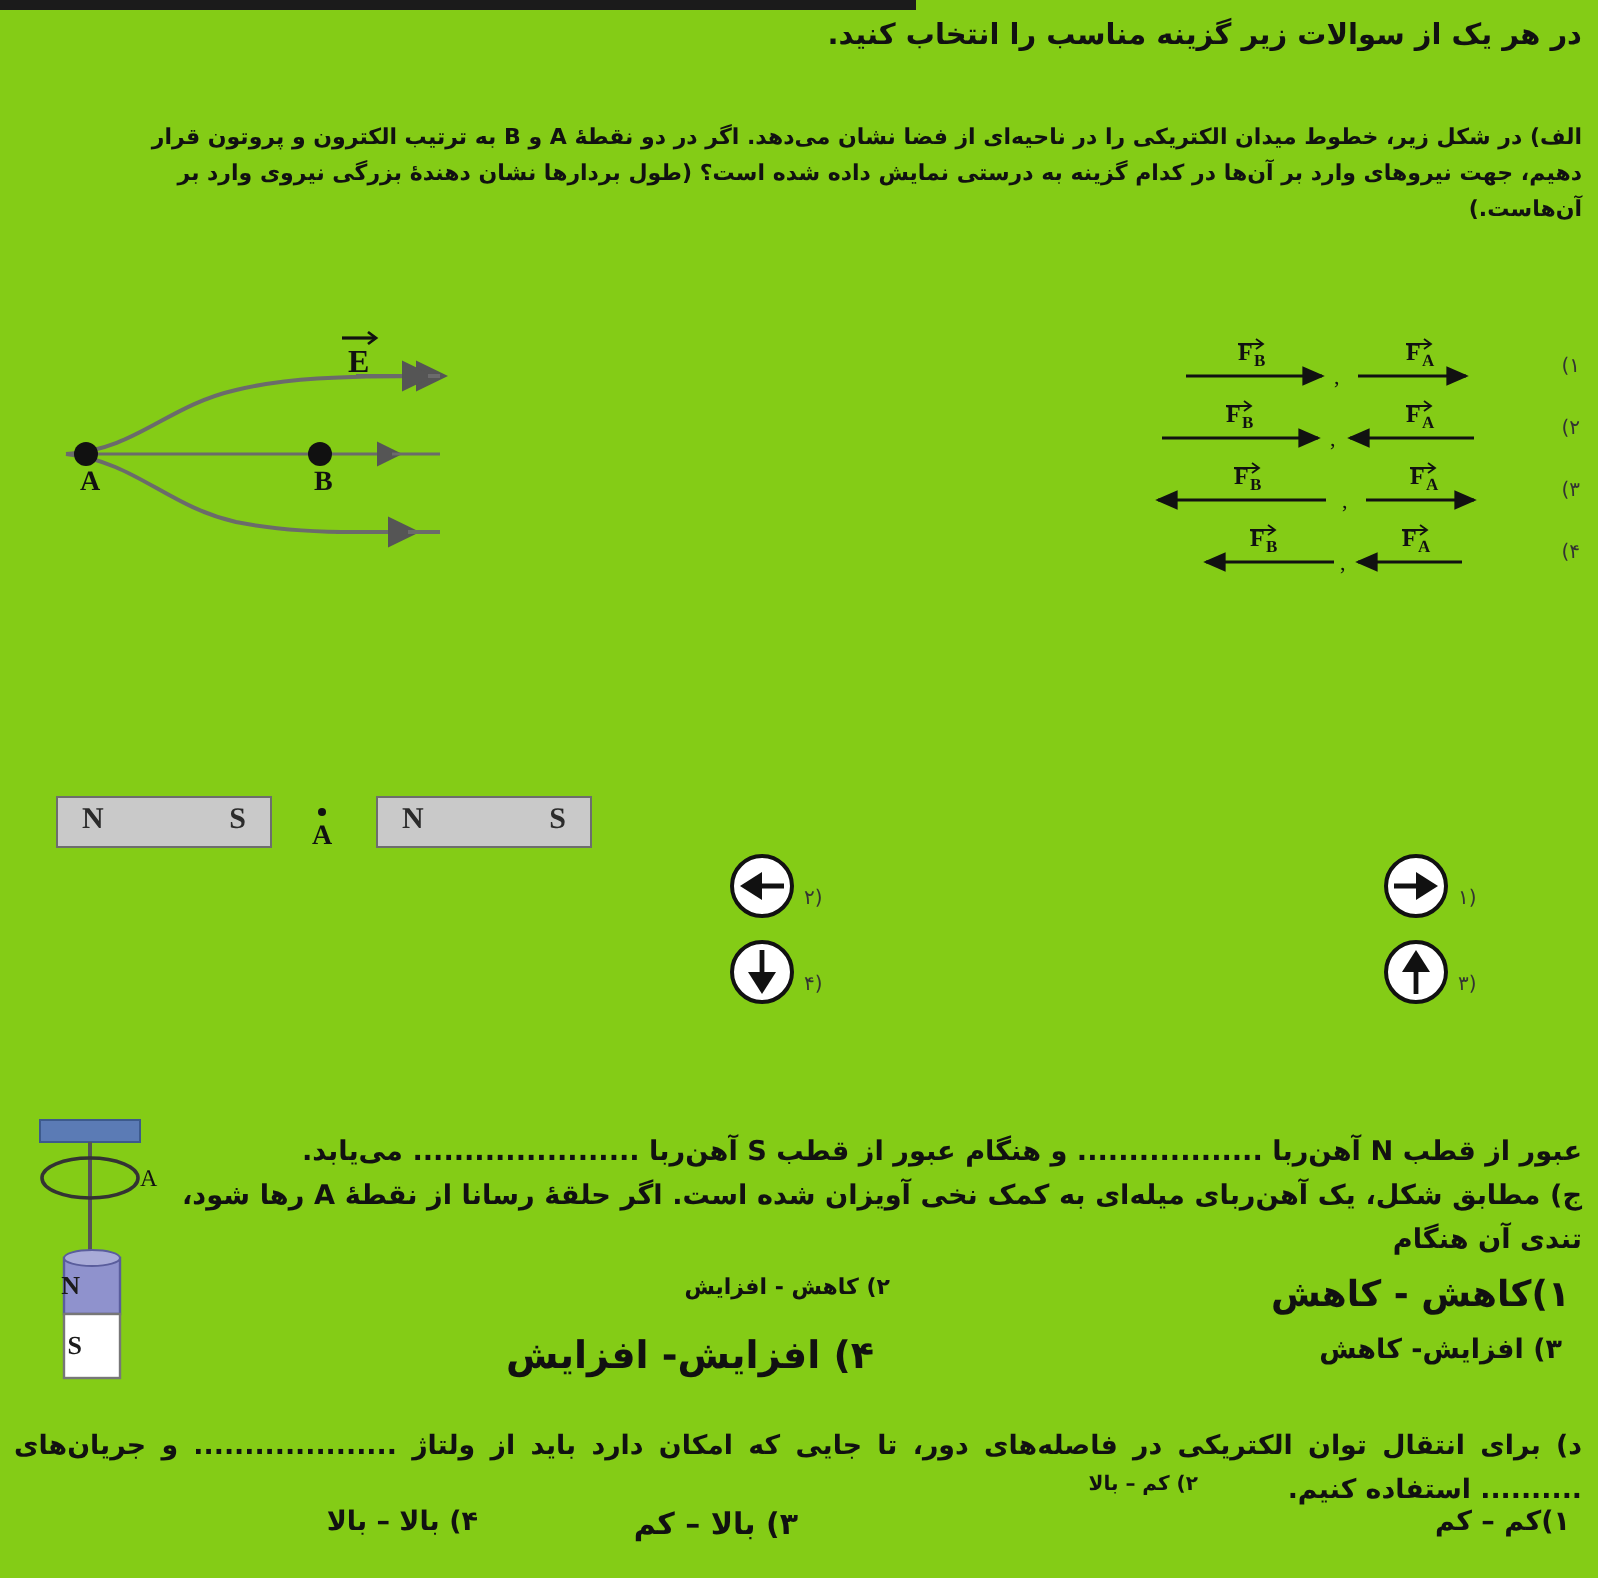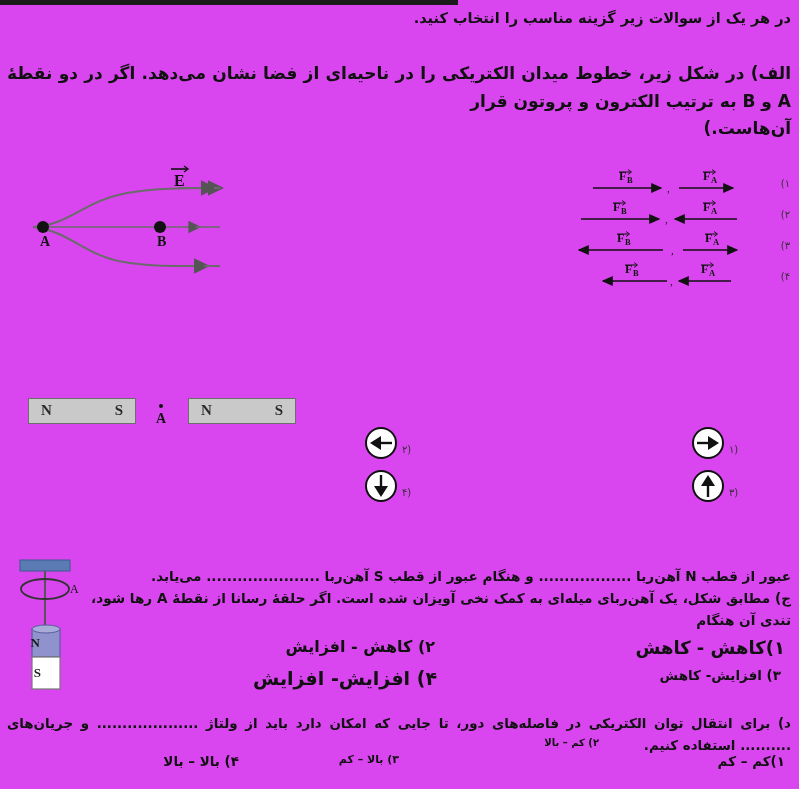--- a/index.html
+++ b/index.html
@@ -12,21 +12,21 @@
     height: 789px;
     position: relative;
     font-family: "DejaVu Sans", "Liberation Sans", sans-serif;
     color: #111111;
     overflow: hidden;
   }
   .page {
     position: relative;
     width: 799px;
     height: 789px;
-    background: #d946ef;
+    background: #84cc16;
   }
   
   .top-rule {
     position: absolute;
     top: 0;
     left: 0;
     width: 458px;
     height: 5px;
     background: #1b1b1b;
   }
@@ -156,22 +156,23 @@
 </style>
 </head>
 <body>
 
 <div class="page">
 
   <div class="top-rule"></div>
 
   <div class="rtl-line" style="top:8px; right:8px; font-size:14.5px;">در هر یک از سوالات زیر گزینه مناسب را انتخاب کنید.</div>
 
-  <div class="q-block" style="top:60px; right:8px; width:784px; font-size:17px;">
+  <div class="q-block" style="top:60px; right:8px; width:784px; font-size:11px;">
     <div>الف) در شکل زیر، خطوط میدان الکتریکی را در ناحیه‌ای از فضا نشان می‌دهد. اگر در دو نقطهٔ A و B به ترتیب الکترون و پروتون قرار</div>
+    <div>دهیم، جهت نیروهای وارد بر آن‌ها در کدام گزینه به درستی نمایش داده شده است؟ (طول بردارها نشان دهندهٔ بزرگی نیروی وارد بر</div>
     <div>آن‌هاست.)</div>
   </div>
 
   <div class="fig-field">
     <svg width="300" height="120" viewBox="0 0 300 120">
       <defs>
         <marker id="fl-arrow" markerWidth="9" markerHeight="9" refX="6" refY="4.5" orient="auto">
           <path d="M0,0.6 L8,4.5 L0,8.4 z" fill="#555"></path>
         </marker>
       </defs>
@@ -354,26 +355,26 @@
       <rect x="24" y="71" width="28" height="28" fill="#8f92cd" stroke="#5a5d9c" stroke-width="1.2"></rect>
       <rect x="24" y="99" width="28" height="32" fill="#ffffff" stroke="#777" stroke-width="1.2"></rect>
       <ellipse cx="38" cy="71" rx="14" ry="4" fill="#a9abd8" stroke="#5a5d9c" stroke-width="1"></ellipse>
       <text x="32" y="89" font-family="Liberation Serif, DejaVu Serif, serif" font-size="13" font-weight="bold" fill="#1b1b1b">N</text>
       <text x="33" y="119" font-family="Liberation Serif, DejaVu Serif, serif" font-size="13" font-weight="bold" fill="#1b1b1b">S</text>
     </svg>
     <div style="position:absolute; left:62px; top:24px; font-family:'Liberation Serif','DejaVu Serif',serif; font-size:12px; color:#111;">A</div>
   </div>
 
   <div class="ans-row" style="top:637px; right:14px; font-size:18px;">۱)کاهش - کاهش</div>
-  <div class="ans-row" style="top:637px; right:364px; font-size:16px;">۲) کاهش - افزایش</div>
+  <div class="ans-row" style="top:637px; right:354px; font-size:11px;">۲) کاهش - افزایش</div>
   <div class="ans-row" style="top:667px; right:18px; font-size:13.5px;">۳) افزایش- کاهش</div>
   <div class="ans-row" style="top:667px; right:362px; font-size:19px;">۴) افزایش- افزایش</div>
 
   <div class="q-block" style="top:713px; right:8px; width:784px; font-size:13.4px;">
     <div>د) برای انتقال توان الکتریکی در فاصله‌های دور، تا جایی که امکان دارد باید از ولتاژ .................... و جریان‌های .......... استفاده کنیم.</div>
   </div>
 
   <div class="ans-row" style="top:753px; right:14px; font-size:13.5px;">۱)کم – کم</div>
   <div class="ans-row" style="top:737px; right:200px; font-size:10px;">۲) کم – بالا</div>
-  <div class="ans-row" style="top:753px; right:400px; font-size:11px;">۳) بالا – کم</div>
+  <div class="ans-row" style="top:753px; right:400px; font-size:15px;">۳) بالا – کم</div>
   <div class="ans-row" style="top:753px; right:560px; font-size:13.5px;margin-left:33px;">۴) بالا – بالا</div>
 
 </div>
 
 </body></html>

